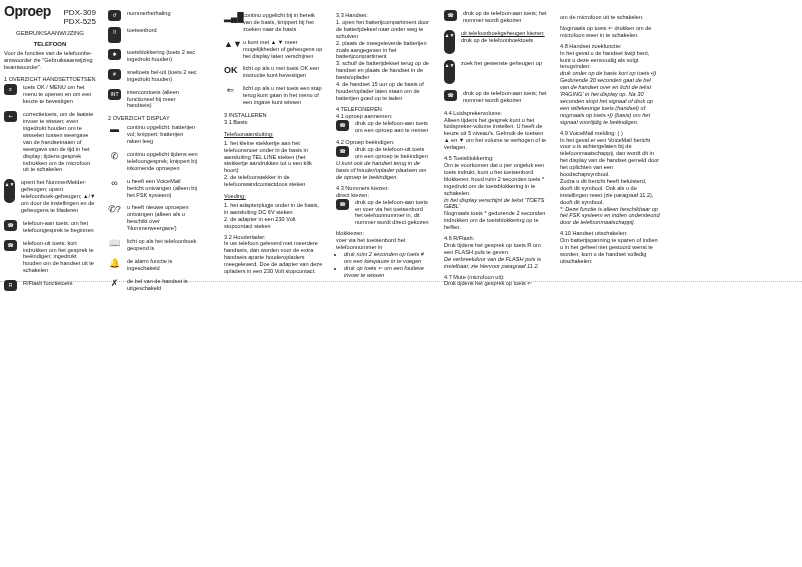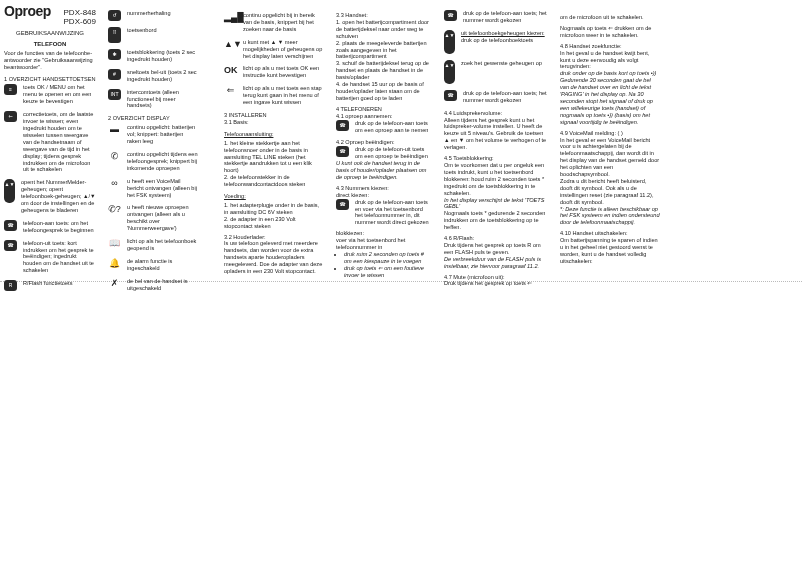--- a/index.html
+++ b/index.html
@@ -23,22 +23,22 @@
 </style>
 </head>
 <body>
 
 <div class="divider"></div>
 
 <div class="col" style="left:4px;top:8px;width:92px;">
   <div style="display:flex;justify-content:space-between;align-items:flex-start;">
     <span class="logo">Oproep</span>
     <div class="models">
-      <div>PDX-848</div>
-      <div>PDX-609</div>
+      <div>PDX-309</div>
+      <div>PDX-525</div>
     </div>
   </div>
   <div class="title">GEBRUIKSAANWIJZING</div>
   <div class="title b">TELEFOON</div>
   <p class="p">Voor de functies van de telefoonbe-antwoorder zie "Gebruiksaanwijzing beantwoorder".</p>
   <div class="h">1 OVERZICHT HANDSETTOETSEN</div>
   <div class="row">
       <span class="ico">≡</span>
       <span>toets OK / MENU om het menu te openen en om een keuze te bevestigen</span>
     </div>

